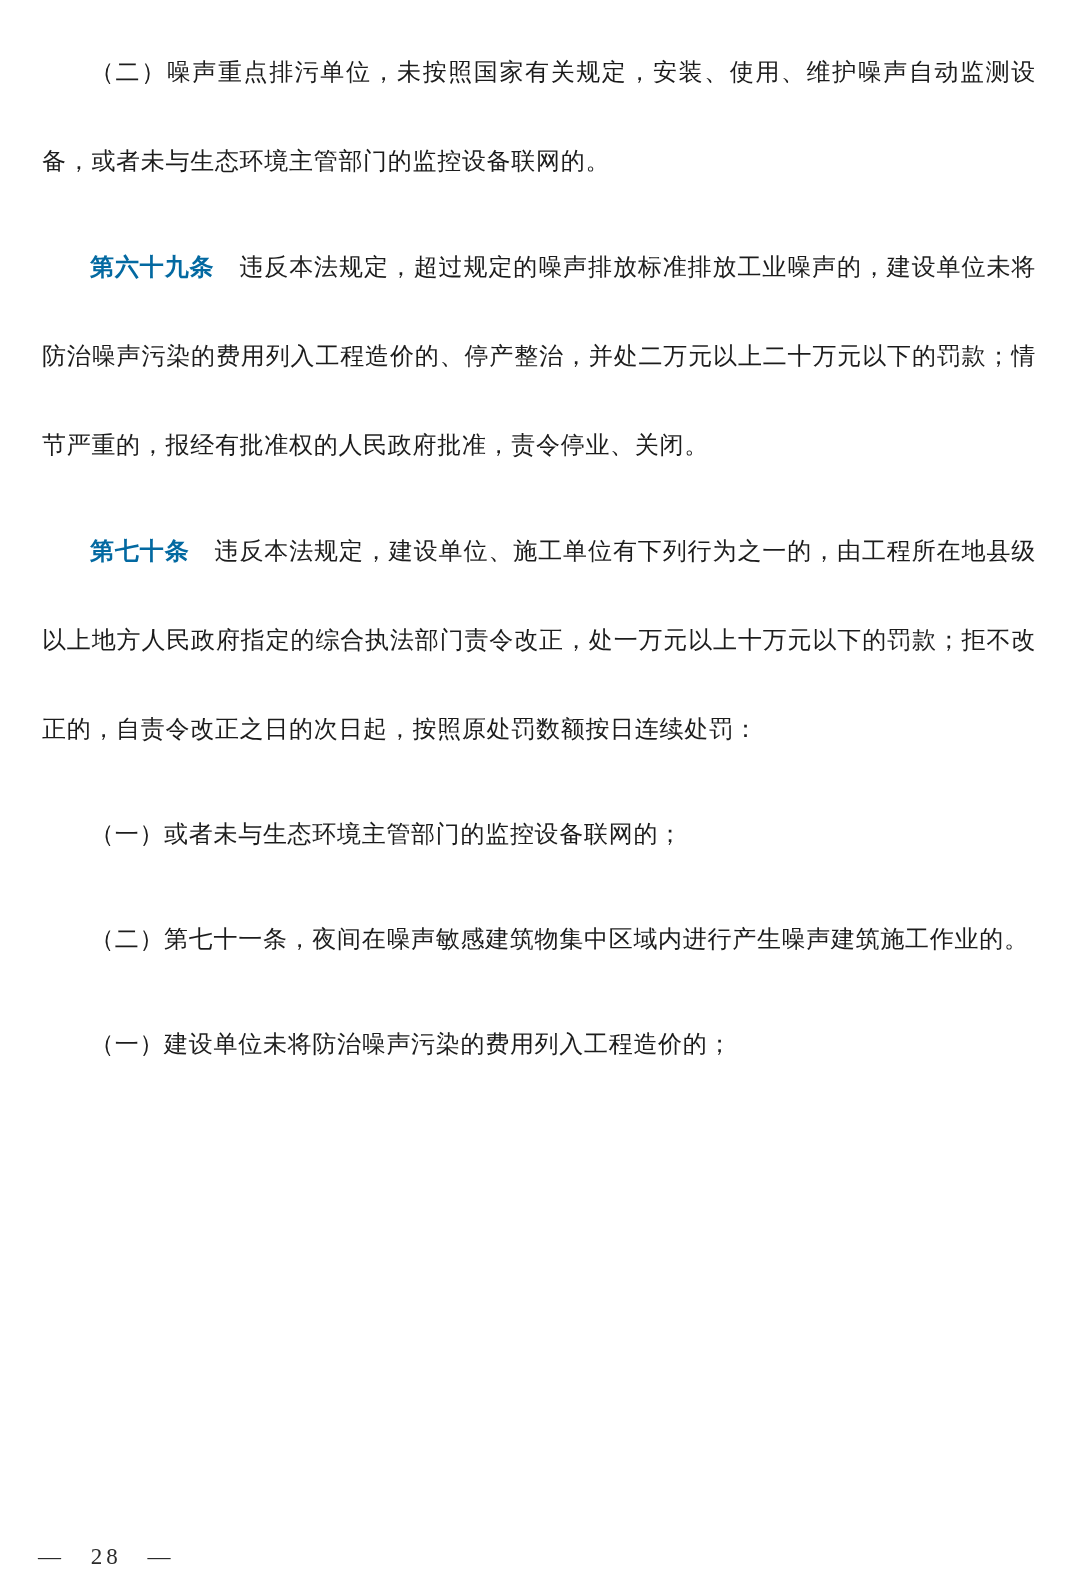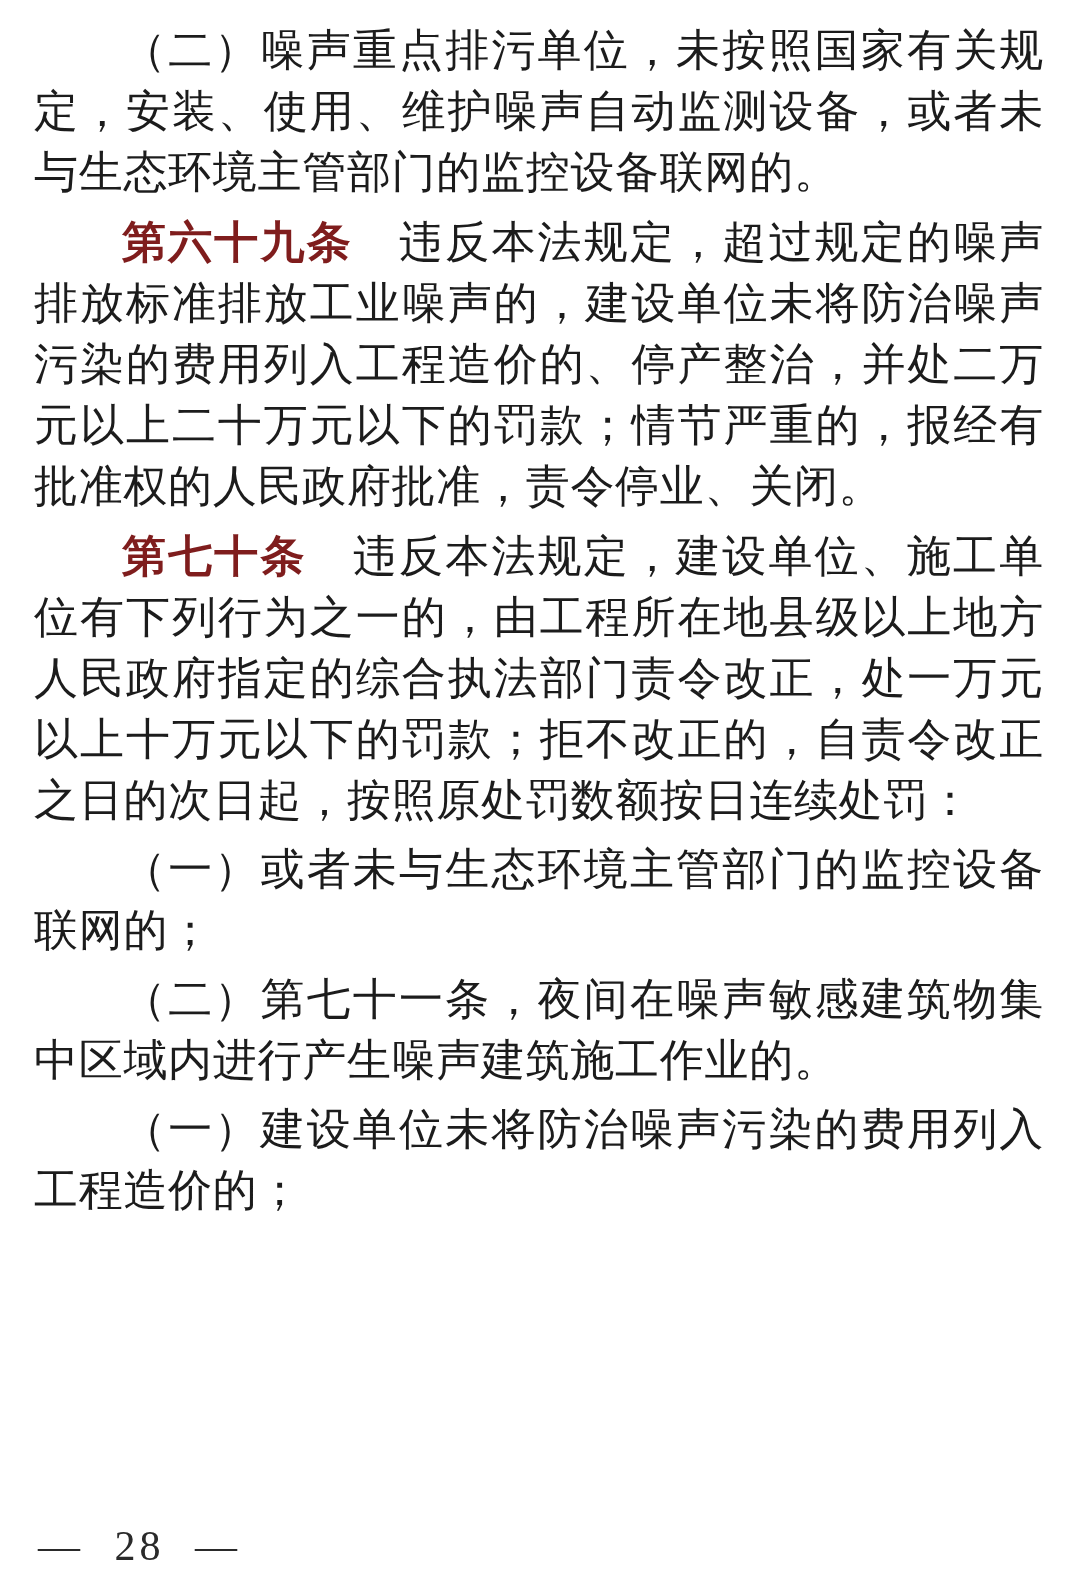--- a/index.html
+++ b/index.html
@@ -16,39 +16,39 @@
     font-family: "Liberation Serif", "DejaVu Serif", serif;
     overflow: hidden;
   }
   .content {
     position: absolute;
     top: 12px;
     left: 26px;
     right: 28px;
   }
   .para {
-    margin: 8px;
-    font-size: 44px;
-    line-height: 61px;
+    margin: 16px;
+    font-size: 24px;
+    line-height: 89px;
     letter-spacing: 0.7px;
     text-align: justify;
     text-justify: inter-ideograph;
     text-indent: 2em;
     font-weight: 400;
   }
   .article-no {
     font-family: "Liberation Sans", "DejaVu Sans", sans-serif;
     font-weight: 700;
-    color: #7f1d1d;
+    color: #0369a1;
   }
   .footer {
     position: absolute;
     left: 38px;
     bottom: 26px;
-    font-size: 42px;
+    font-size: 23px;
     letter-spacing: 4px;
     word-spacing: 16px;
     color: #2a2a2a;
   }
 </style>
 </head>
 <body>
 
 <div class="page">
 

